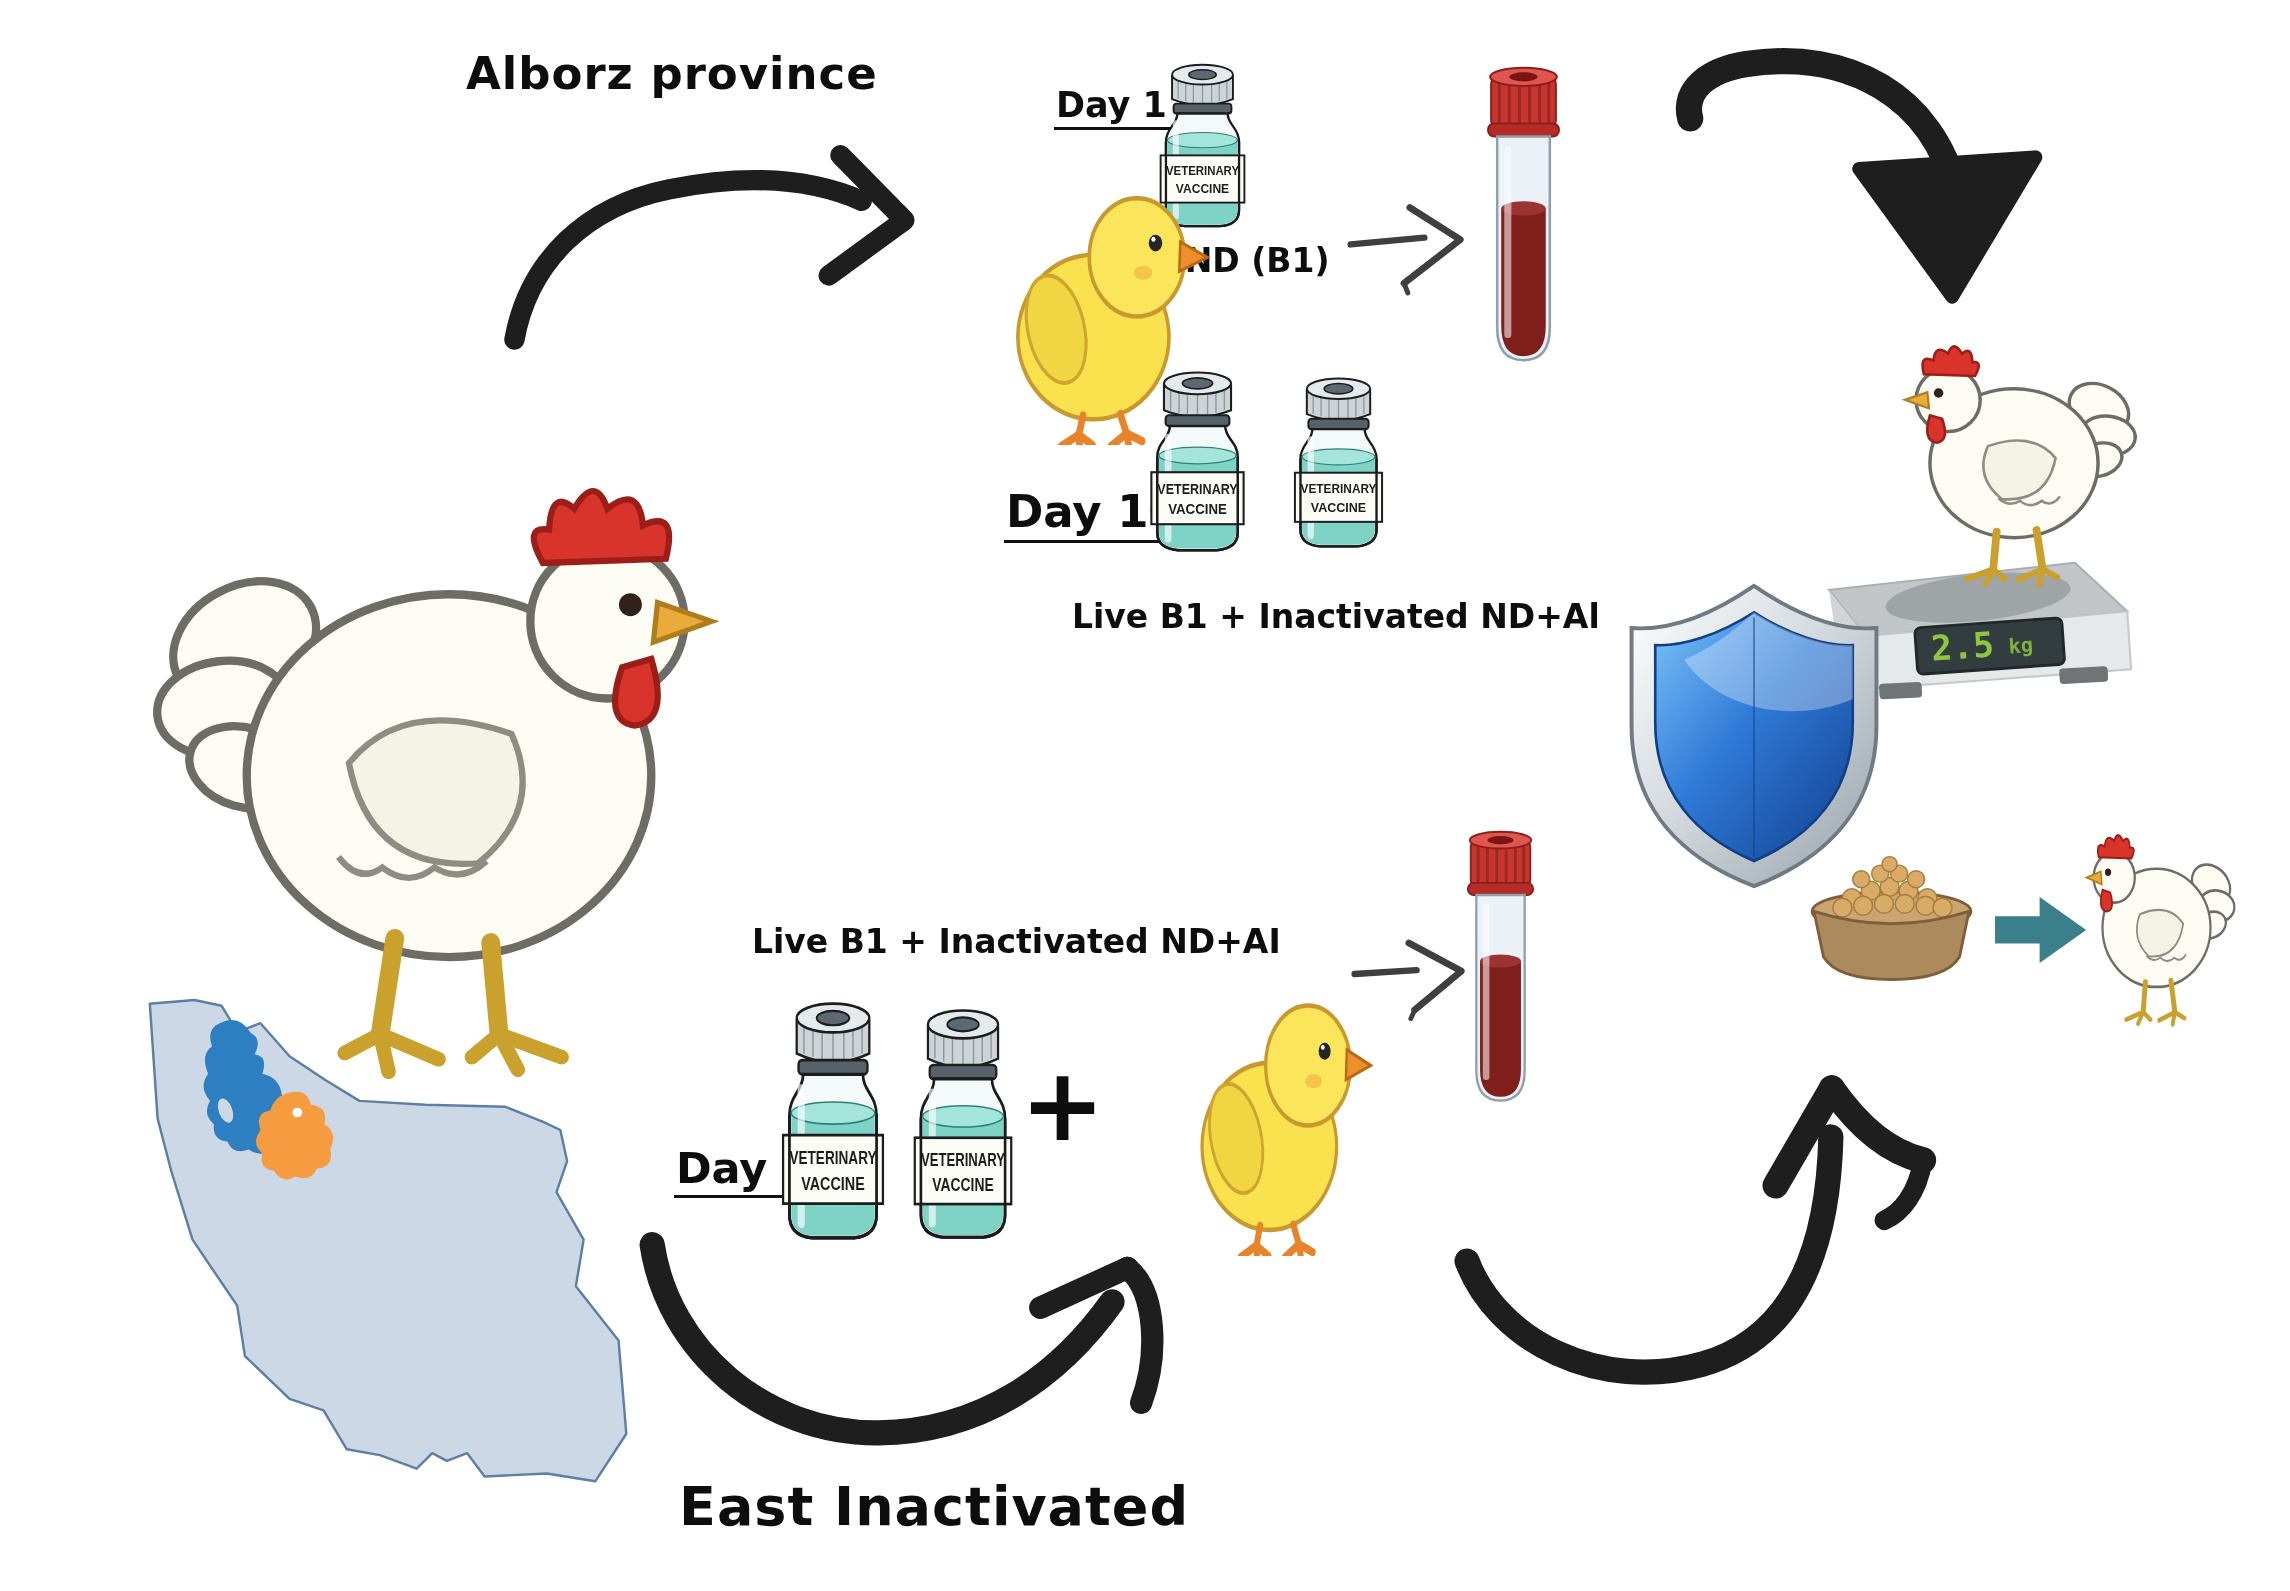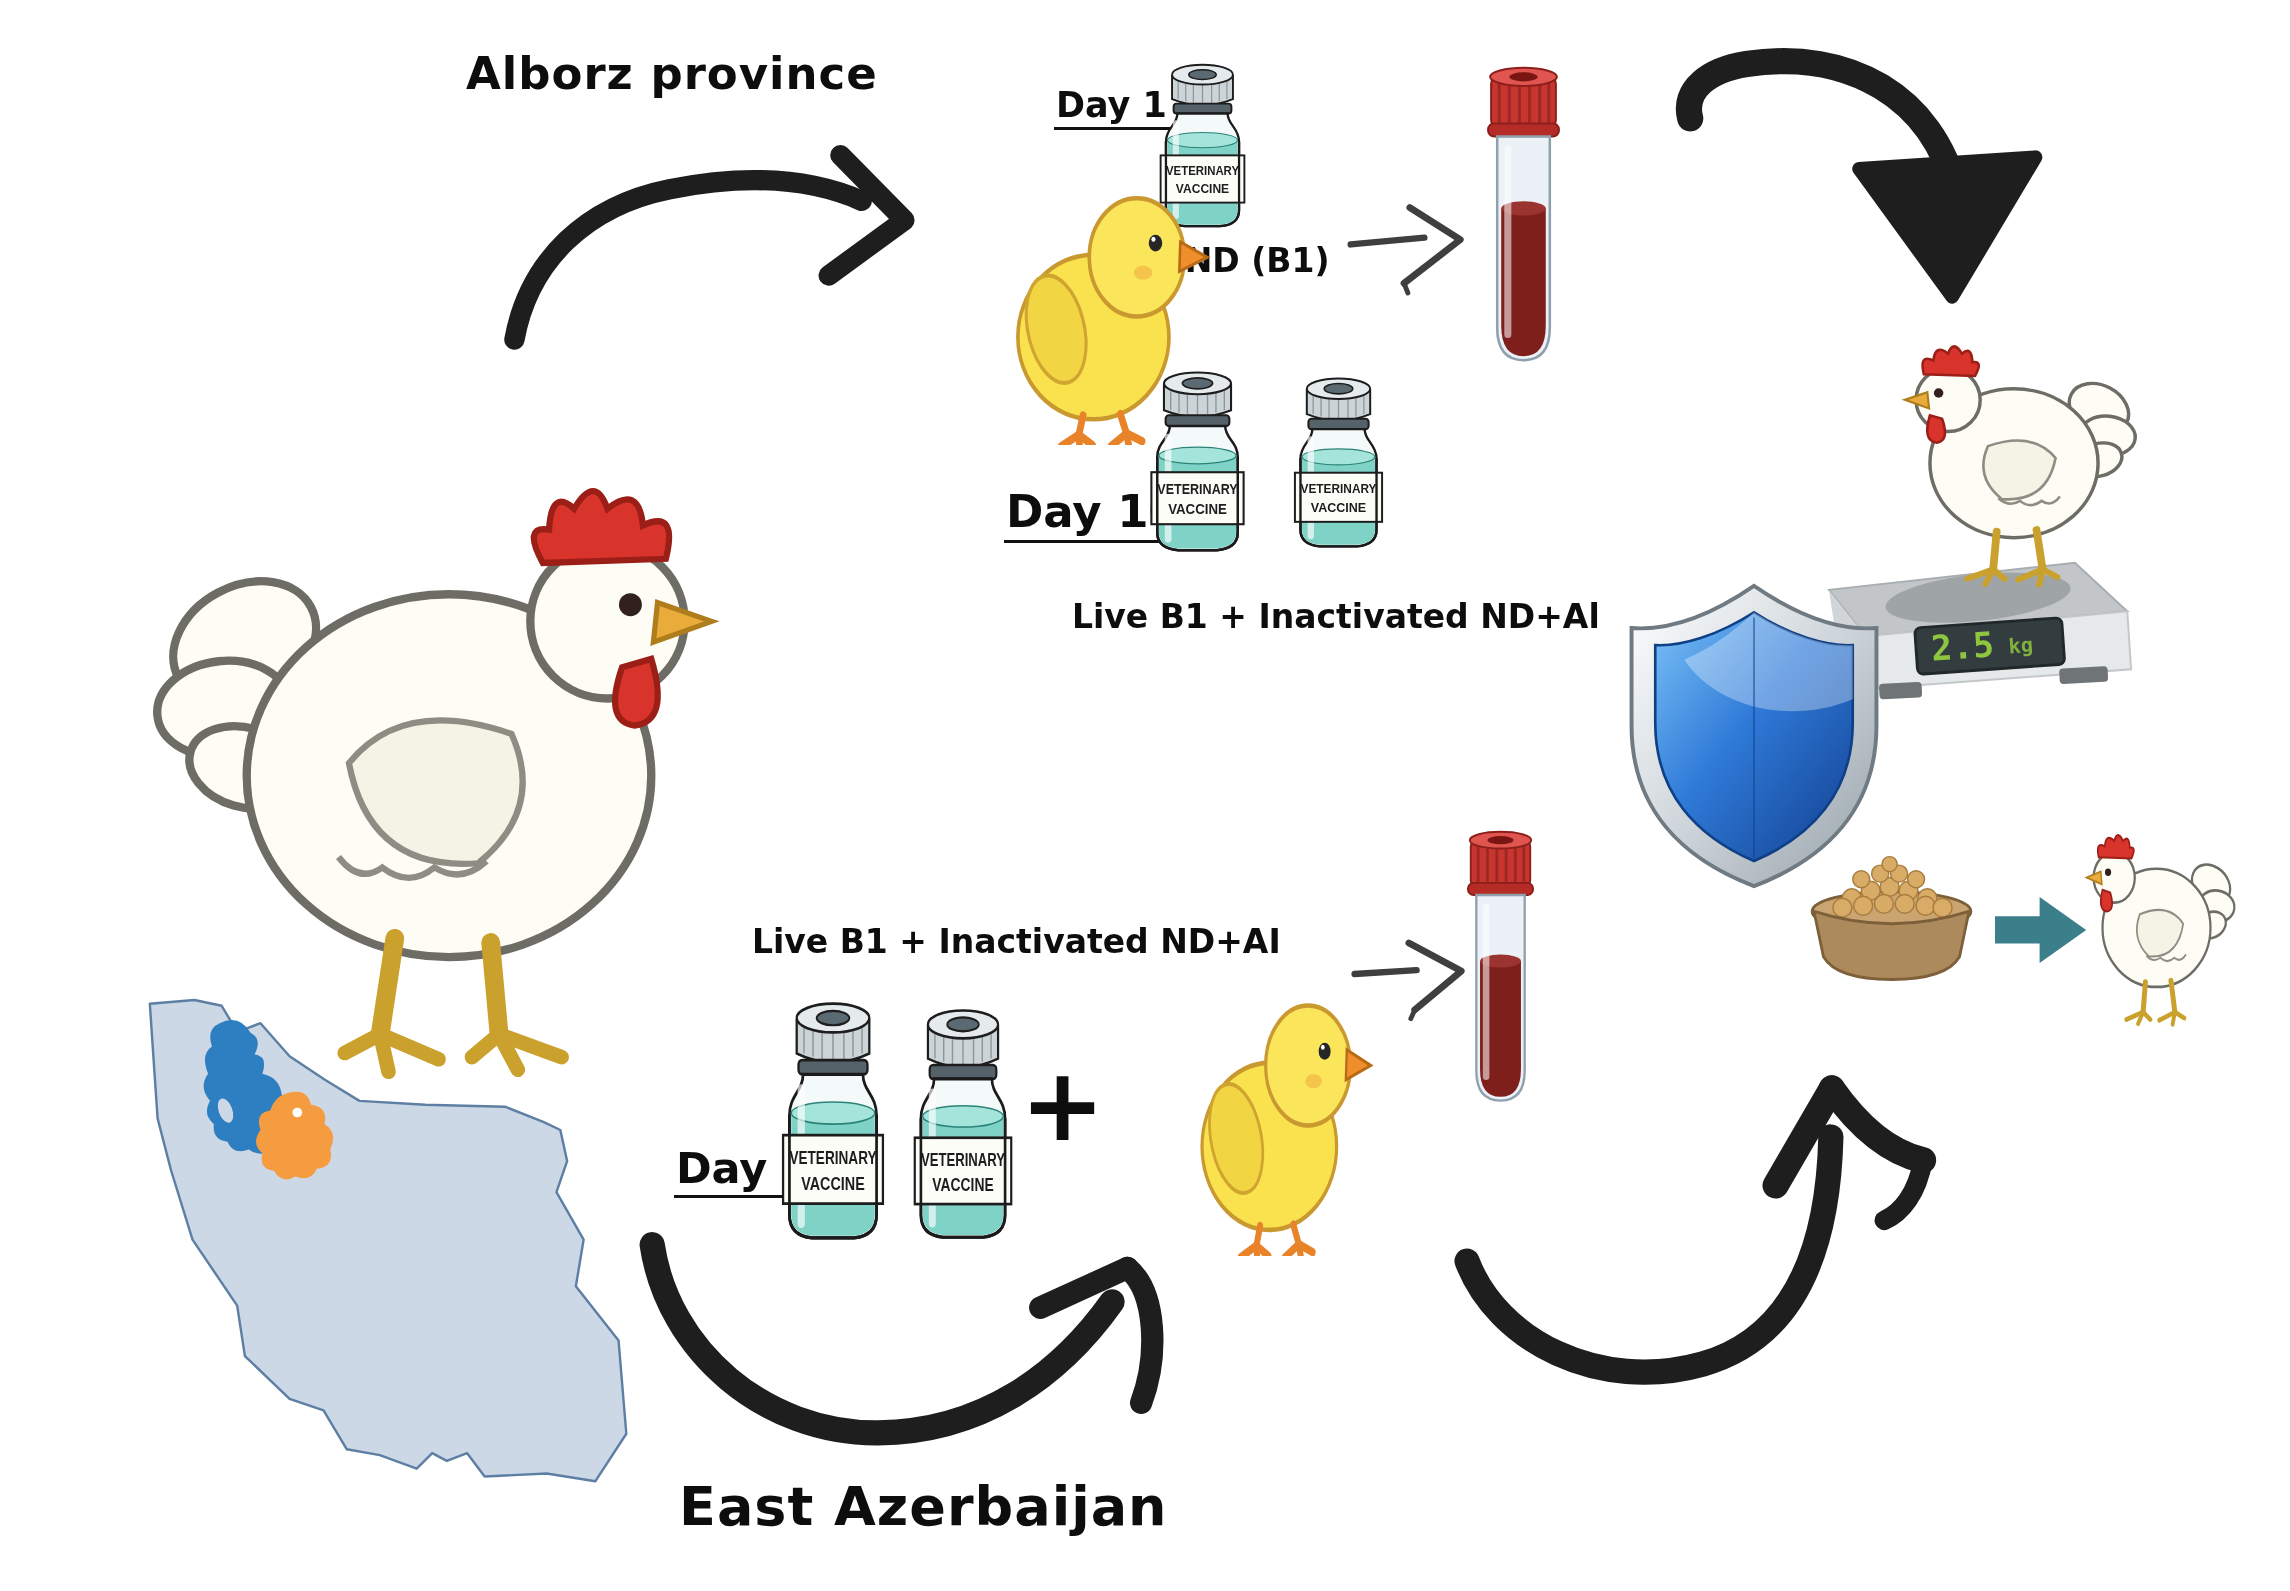--- a/index.html
+++ b/index.html
@@ -128,21 +128,21 @@
       <path d="M105,26 C133,44 160,52 180,51 L180,110 C180,163 149,196 105,215 C61,196 30,163 30,110 L30,51 C50,52 77,44 105,26 Z" fill="url(#gradBlue)" stroke="#0f3f86" stroke-width="2"></path>
       <path d="M105,26 C133,44 160,52 180,51 L180,92 C132,112 76,98 52,62 Q80,50 105,26 Z" fill="#ffffff" opacity="0.32"></path>
       <path d="M105,30 L105,212" stroke="#0f3f86" stroke-width="1.5" opacity="0.5"></path>
     </symbol>
   </defs>
 </svg>
 
 <div class="canvas">
 
   <div class="txt center province-title" style="left:466px;top:47px;width:456px;">Alborz province</div>
-  <div class="txt center province-title" style="left:679px;top:1475px;width:543px;font-size:54px;">East Azerbaijan</div>
+  <div class="txt center province-title" style="left:679px;top:1475px;width:543px;font-size:54px;">East Inactivated</div>
 
   <div class="txt day-label" style="left:1054px;top:85px;font-size:35px;">
     <span class="u">Day 1</span>
   </div>
   <svg class="abs z2" style="left:1153px;top:54px" width="99" height="186" viewBox="0 0 130 230">
     <use href="#sym-vial"></use>
     <text class="vlabel" x="65" y="152" font-size="17" text-anchor="middle" textLength="96" lengthAdjust="spacingAndGlyphs">VETERINARY</text>
     <text class="vlabel" x="65" y="176" font-size="17" text-anchor="middle" textLength="70" lengthAdjust="spacingAndGlyphs">VACCINE</text>
   </svg>
   <div class="txt center vax-line" style="left:1097px;top:241px;width:262px;font-size:33px;">Live ND (B1)</div>

